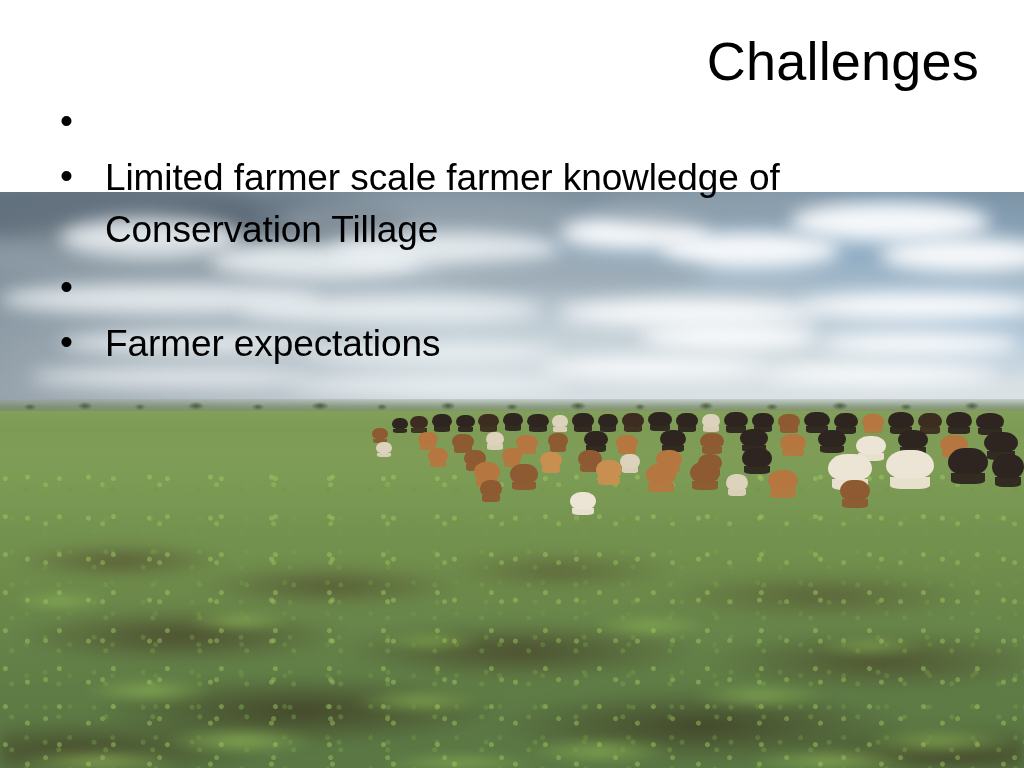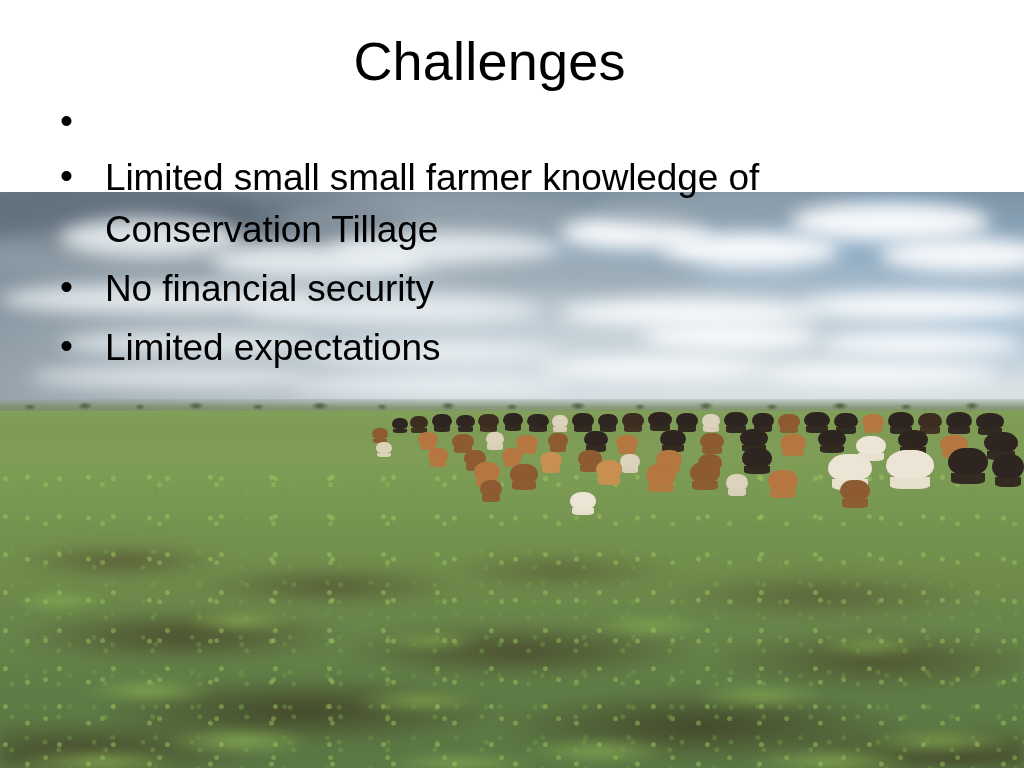--- a/index.html
+++ b/index.html
@@ -151,21 +151,21 @@
   .cow.lttan{background:#c98f50;}
   .cow.white{background:#ece4d4;}
   .cow.cream{background:#ddd2bc;}
   .cow::after{
     content:"";position:absolute;left:8%;bottom:-38%;width:84%;height:42%;
     background:inherit;border-radius:0 0 30% 30%;opacity:.95;
   }
 
   
   .title{
-    position:absolute;left:0;top:33px;width:979px;text-align:center;
+    position:absolute;left:0;top:33px;width:979px;text-align:right;
     font-size:54px;font-weight:400;color:#000;line-height:1.05;
     letter-spacing:.2px;
   }
   .bullets{
     position:absolute;left:52px;top:97px;width:900px;
   }
   .bullet{
     position:relative;display:flex;align-items:flex-start;
     margin-bottom:7px;
   }
@@ -298,28 +298,27 @@
   <div class="title">Challenges</div>
 
   <div class="bullets">
 
     <div class="bullet">
       <span class="dot">•</span>
     </div>
 
     <div class="bullet">
       <span class="dot">•</span>
-      <span class="btext">Limited small small farmer knowledge of Conservation Tillage</span>
+      <span class="btext">Limited farmer scale farmer knowledge of Conservation Tillage</span>
     </div>
 
     <div class="bullet">
       <span class="dot">•</span>
-      <span class="btext">No financial security</span>
     </div>
 
     <div class="bullet">
       <span class="dot">•</span>
-      <span class="btext">Limited expectations</span>
+      <span class="btext">Farmer expectations</span>
     </div>
 
   </div>
 
 </div>
 
 </body></html>

